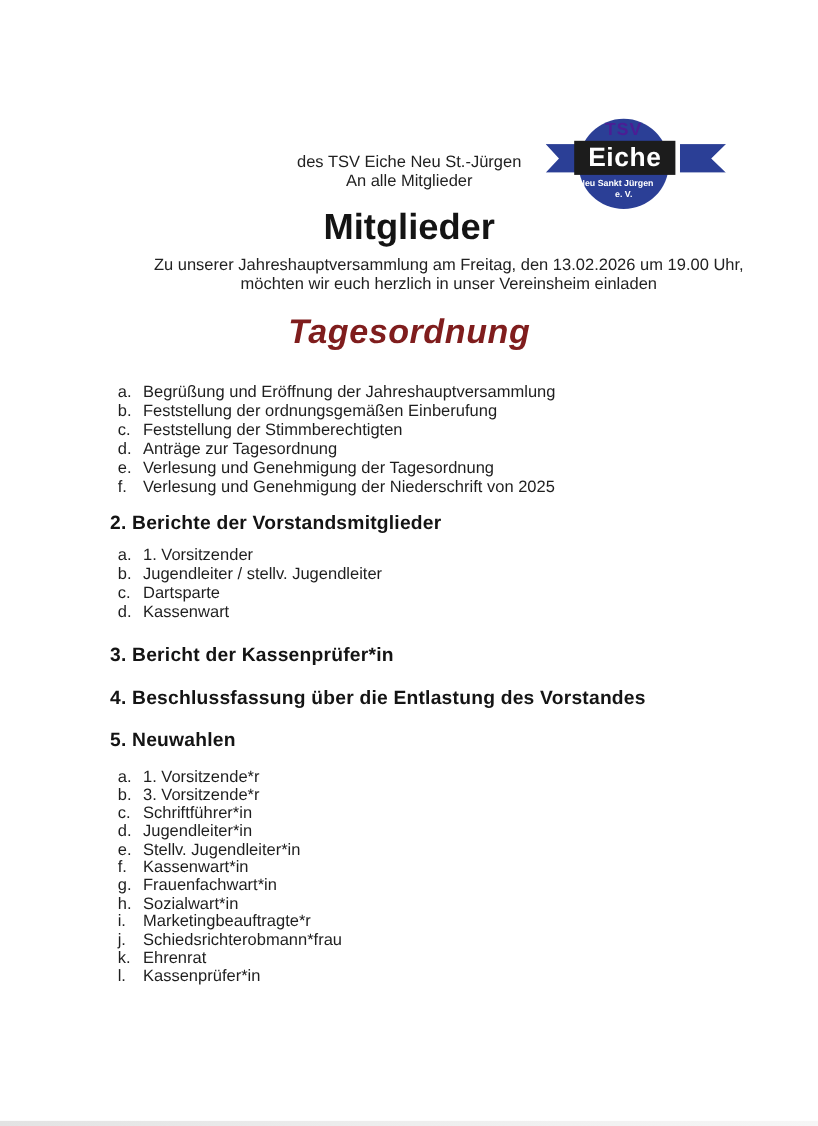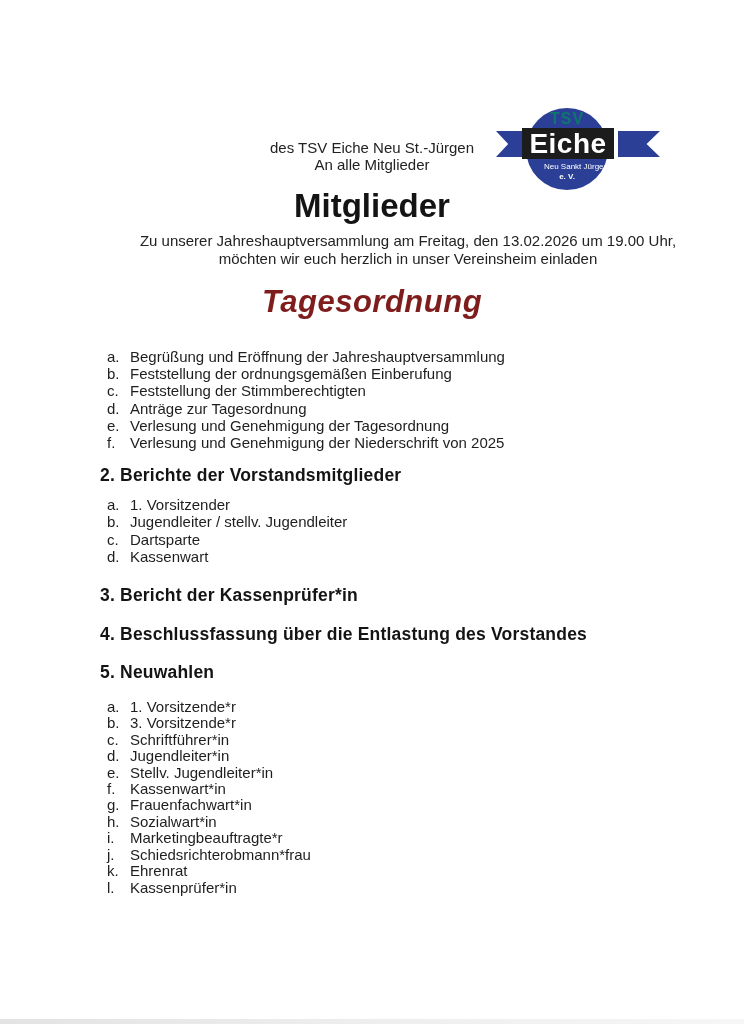--- a/index.html
+++ b/index.html
@@ -33,31 +33,31 @@
   .logo-ribbon-right{
     position:absolute;right:2px;top:31px;width:42px;height:26px;background:#2b3f96;
     clip-path:polygon(0 0,100% 0,68% 50%,100% 100%,0 100%);
   }
   .logo-banner{
     position:absolute;left:26px;top:28px;width:92px;height:31px;
     background:#1c1c1c;
   }
   .logo-tsv{
     position:absolute;left:30px;top:10px;width:82px;
-    text-align:center;color:#0f766e;font-weight:bold;font-size:16px;line-height:18px;
+    text-align:center;color:#4c1d95;font-weight:bold;font-size:16px;line-height:18px;
     letter-spacing:1px;
   }
   .logo-eiche{
     position:absolute;left:26px;top:28px;width:92px;height:31px;
-    text-align:center;color:#ffffff;font-weight:bold;font-size:28px;line-height:31px;
+    text-align:center;color:#ffffff;font-weight:bold;font-size:24px;line-height:31px;
     letter-spacing:.5px;
   }
   .logo-sub1{
     position:absolute;left:30px;top:62px;width:82px;
-    text-align:right;color:#ffffff;font-weight:normal;font-size:8px;line-height:9px;
+    text-align:left;color:#ffffff;font-weight:bold;font-size:8px;line-height:9px;
   }
   .logo-sub2{
     position:absolute;left:30px;top:72px;width:82px;
     text-align:center;color:#ffffff;font-weight:bold;font-size:8px;line-height:9px;
   }
   
   .recipient{
     position:absolute;top:140px;left:0;width:744px;
     text-align:center;font-size:15px;line-height:16.5px;color:#222;
   }

